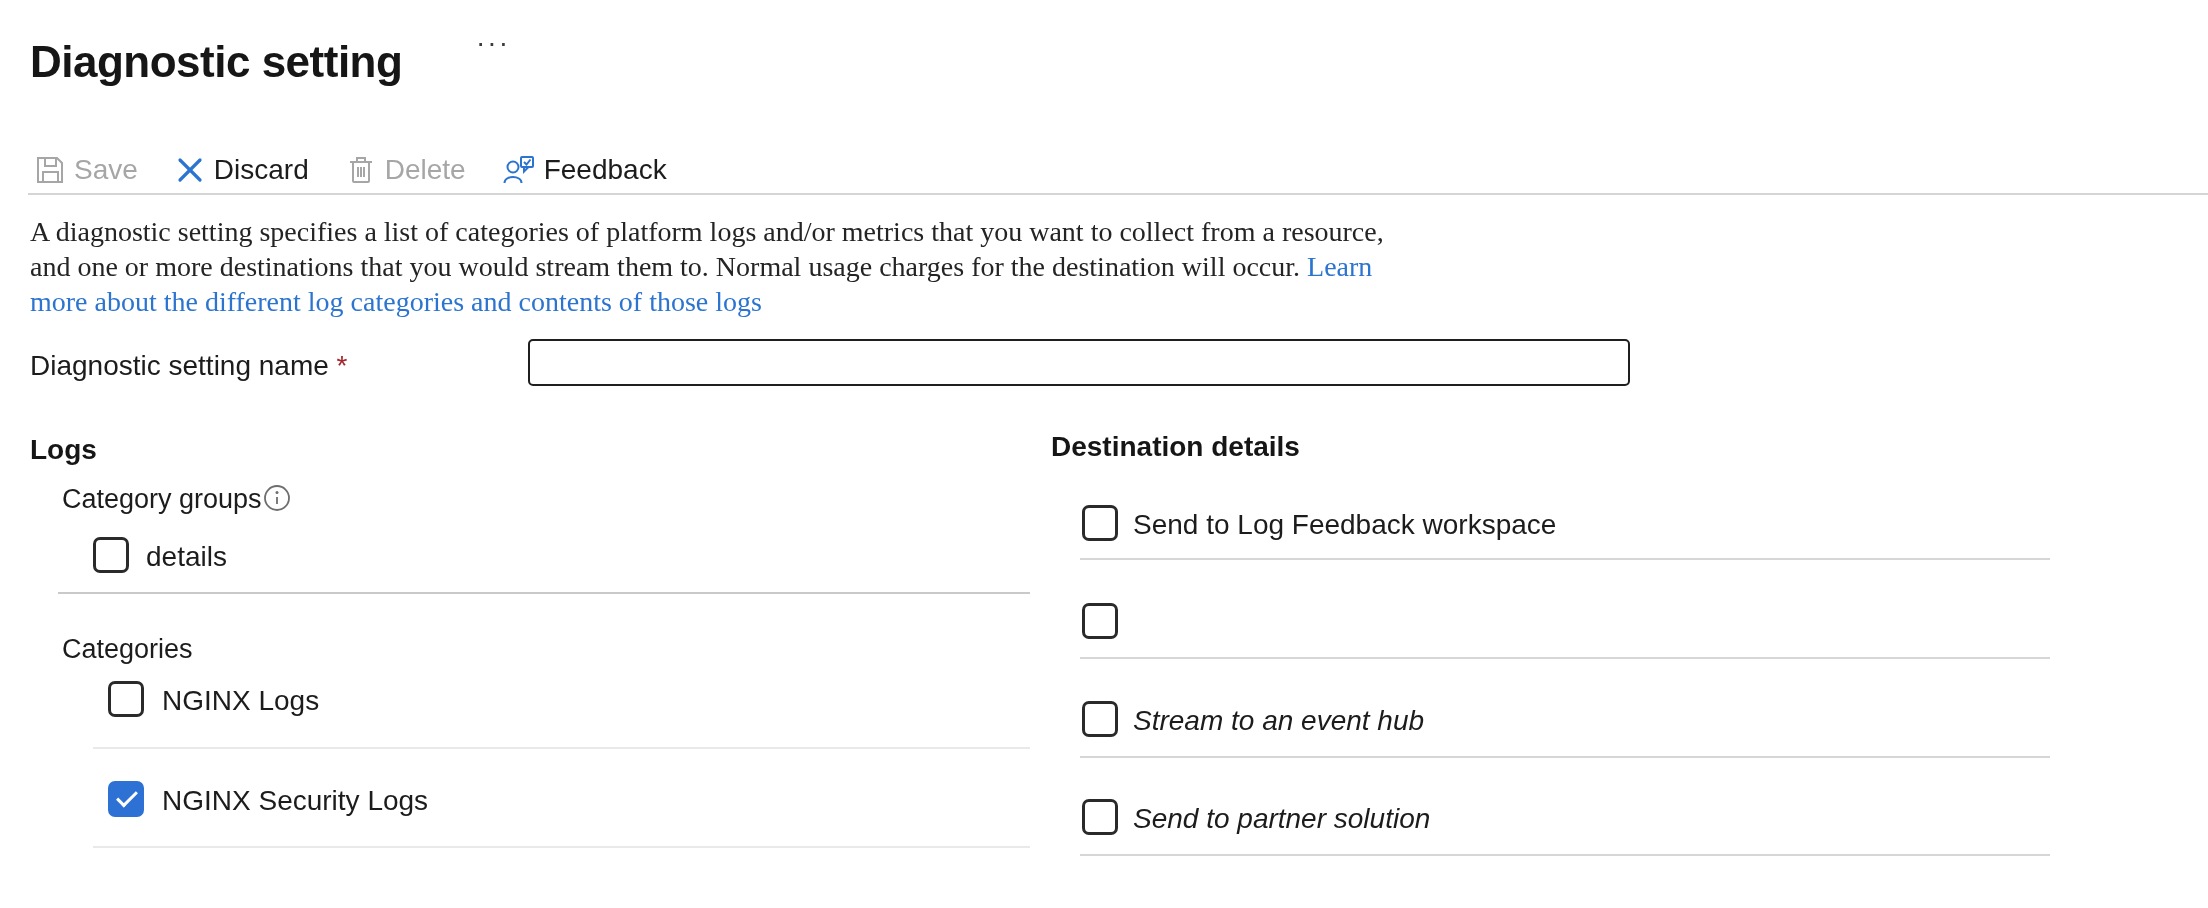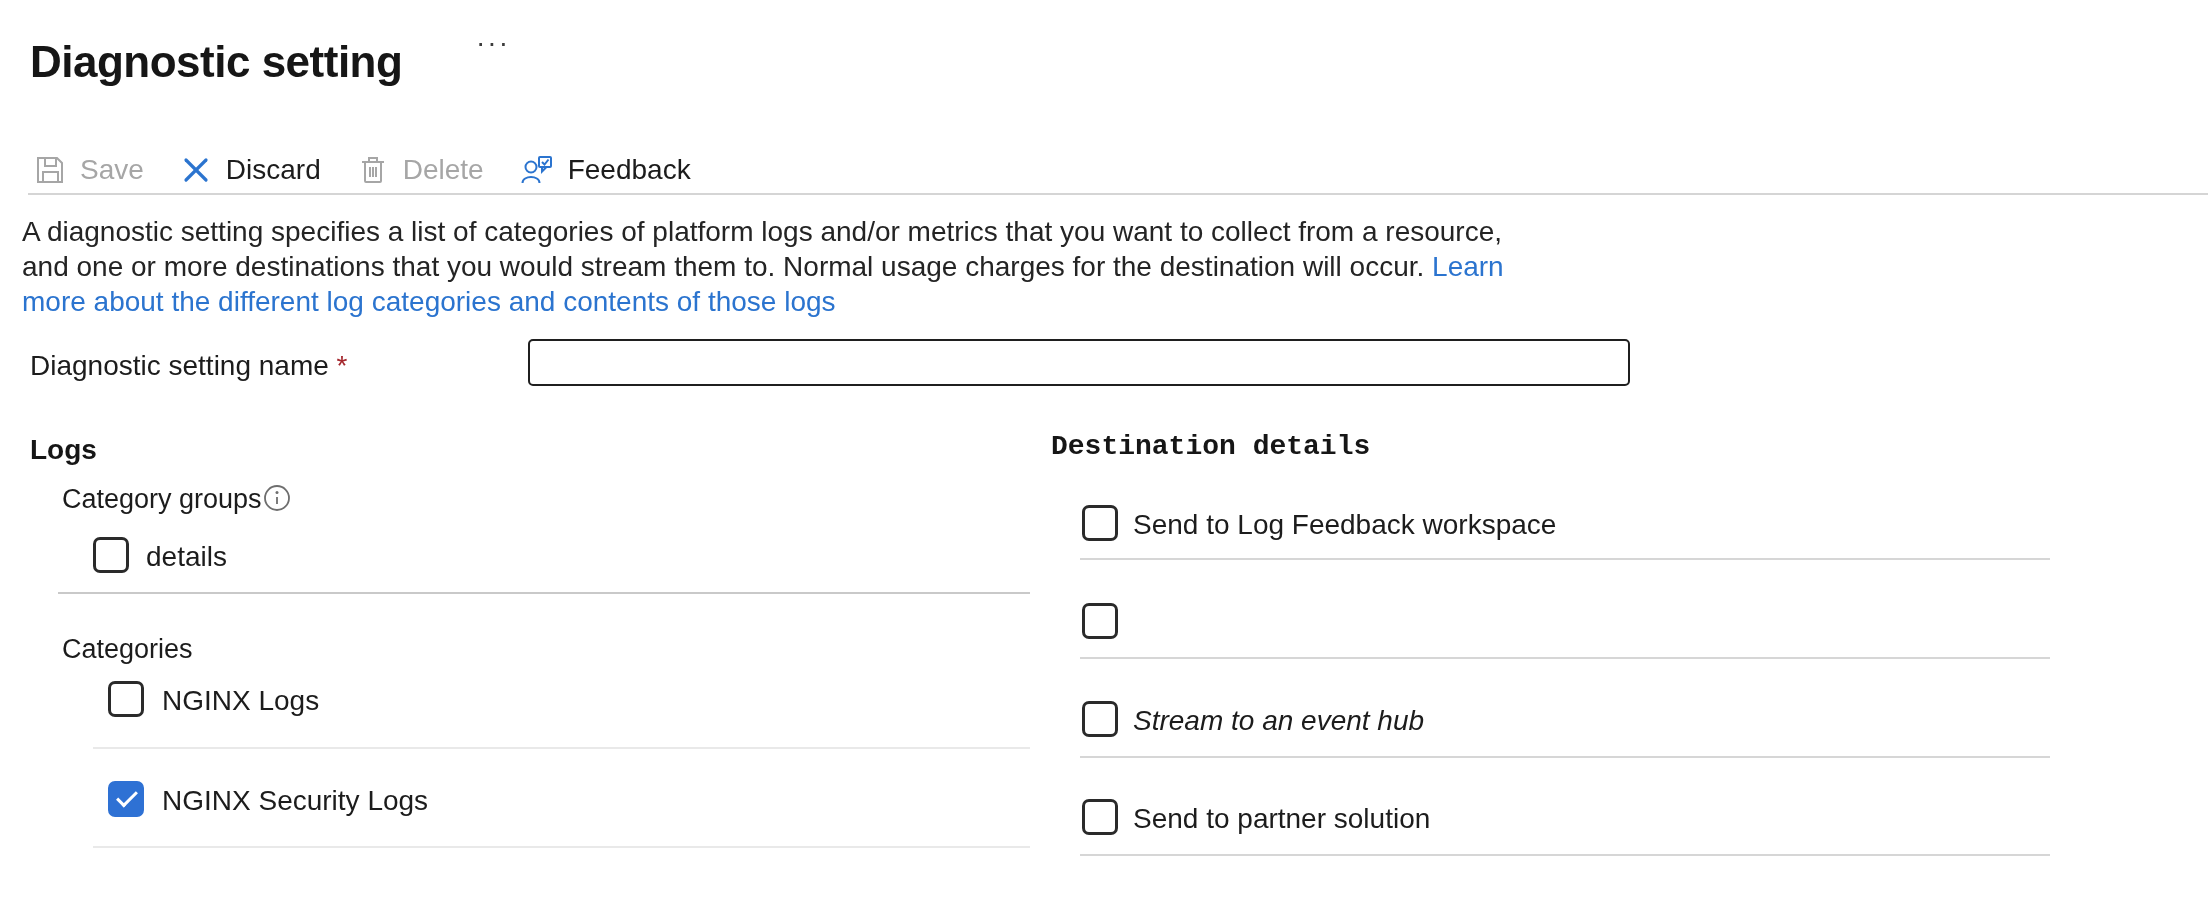--- a/index.html
+++ b/index.html
@@ -15,32 +15,32 @@
   .more-menu{
     position:absolute;left:470px;top:26px;font-size:28px;color:#3c3c3c;
     letter-spacing:2px;cursor:pointer;background:none;border:none;
     font-family:"Liberation Sans", sans-serif;
   }
   
   .toolbar{
     position:absolute;left:34px;top:146px;height:48px;display:flex;align-items:center;gap:36px;
   }
   .tb-item{
-    display:flex;align-items:center;gap:14px;font-size:28px;color:#1c1c1c;
+    display:flex;align-items:center;gap:8px;font-size:28px;color:#1c1c1c;
     background:none;border:none;padding:0;cursor:pointer;
     font-family:"Liberation Sans", sans-serif;
   }
   .tb-item.disabled{color:#a6a6a6;cursor:default;}
   .tb-item svg{display:block;}
   .toolbar-divider{
     position:absolute;left:28px;top:193px;width:2180px;height:2px;background:#d5d5d5;
   }
   
   .desc{
-    position:absolute;left:22px;top:214px;font-size:28px;line-height:35px;color:#242424;
+    position:absolute;left:30px;top:214px;font-size:28px;line-height:35px;color:#242424;font-family:Liberation Serif, serif;
   }
   .desc a{color:#2b74cf;text-decoration:none;cursor:pointer;}
   
   .name-label{
     position:absolute;left:30px;top:350px;font-size:28px;color:#1c1c1c;
   }
   .required{color:#a4262c;}
   .name-input{
     position:absolute;left:528px;top:339px;width:1102px;height:47px;box-sizing:border-box;
     border:2.5px solid #1f1f1f;border-radius:5px;background:#fff;
@@ -155,30 +155,30 @@
   <div class="checkbox" style="left:108px;top:681px;"></div>
   <div class="row-label" style="left:162px;top:685px;">NGINX Logs</div>
 
   <div class="divider div-light" style="left:93px;top:747px;width:937px;"></div>
 
   <div class="checkbox checked" style="left:108px;top:781px;"></div>
   <div class="row-label" style="left:162px;top:785px;">NGINX Security Logs</div>
 
   <div class="divider div-light" style="left:93px;top:846px;width:937px;"></div>
 
-  <div class="section-heading" style="left:1051px;top:431px;font-family:Liberation Mono, monospace;">Destination details</div>
+  <div class="section-heading" style="left:1051px;top:431px;">Destination details</div>
 
   <div class="checkbox" style="left:1082px;top:505px;"></div>
   <div class="row-label" style="left:1133px;top:509px;">Send to Log Feedback workspace</div>
   <div class="divider div-right" style="left:1080px;top:558px;width:970px;"></div>
 
   <div class="checkbox" style="left:1082px;top:603px;"></div>
   <div class="divider div-right" style="left:1080px;top:657px;width:970px;"></div>
 
   <div class="checkbox" style="left:1082px;top:701px;"></div>
   <div class="row-label" style="left:1133px;top:705px;font-style:italic;">Stream to an event hub</div>
   <div class="divider div-right" style="left:1080px;top:756px;width:970px;"></div>
 
   <div class="checkbox" style="left:1082px;top:799px;"></div>
-  <div class="row-label" style="left:1133px;top:803px;">Send to partner solution</div>
+  <div class="row-label" style="left:1133px;top:803px;font-style:italic;">Send to partner solution</div>
   <div class="divider div-right" style="left:1080px;top:854px;width:970px;"></div>
 
 </div>
 
 </body></html>

